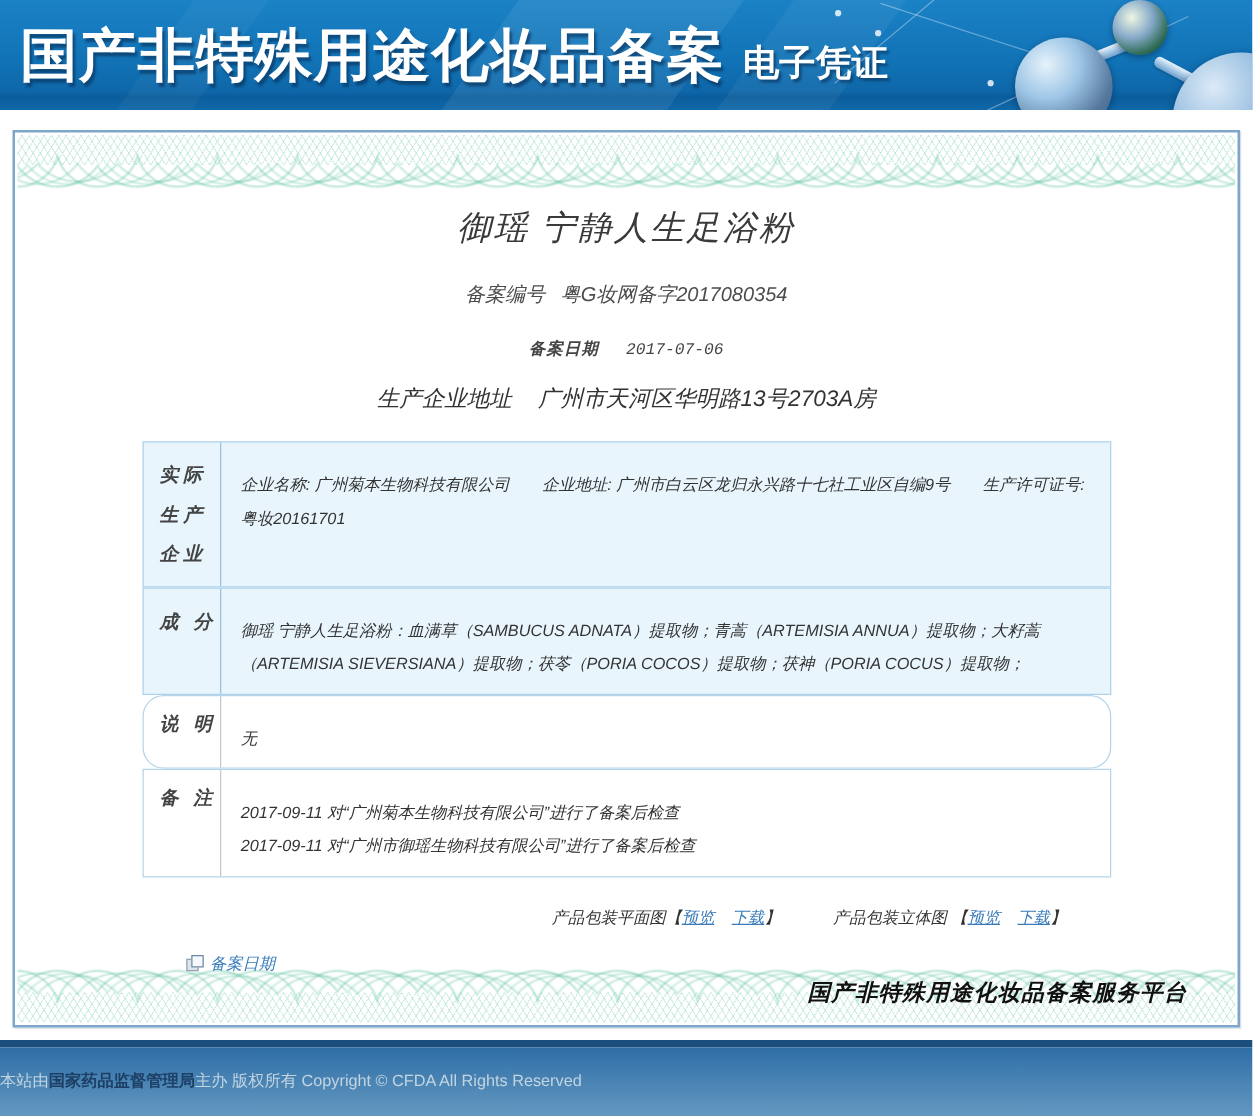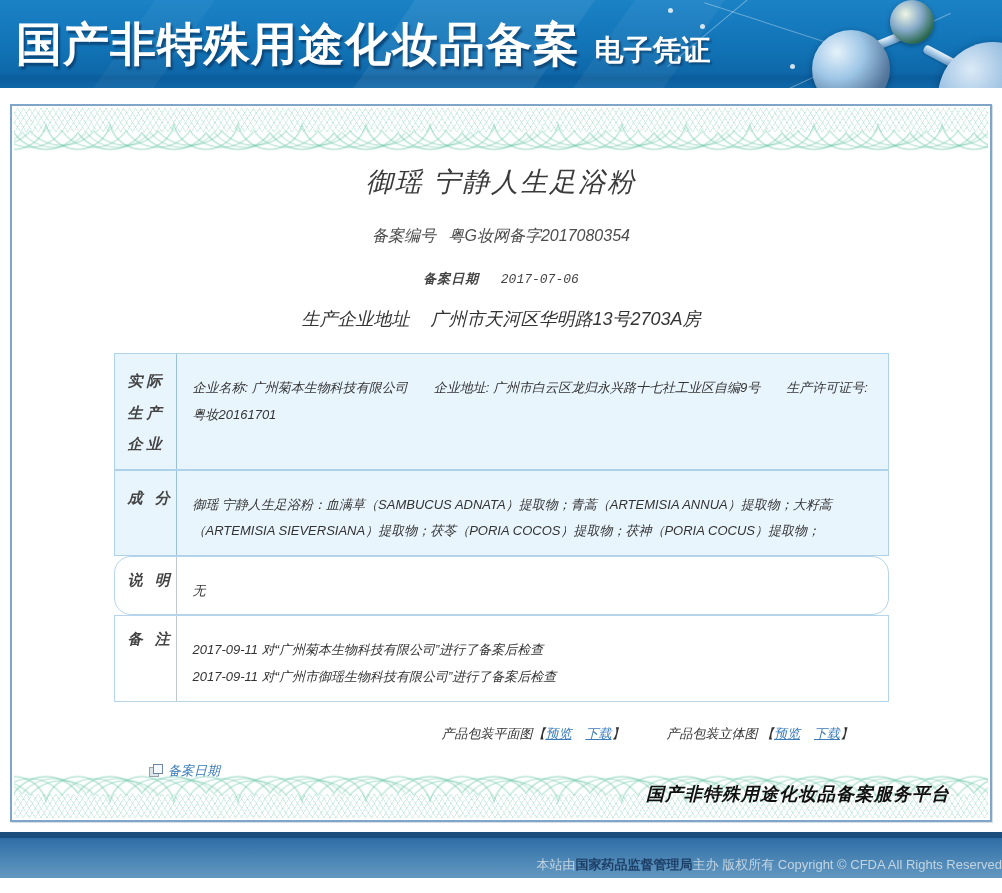--- a/index.html
+++ b/index.html
@@ -108,22 +108,22 @@
   .hist-icon { position:relative; display:inline-block; width:14px; height:12px; vertical-align:-1px; margin-right:5px; }
   .hist-icon::before { content:""; position:absolute; left:0; top:3px; width:8px; height:8px; border:1px solid #95a3ae; background:#dde5ec; }
   .hist-icon::after  { content:""; position:absolute; left:4px; top:0; width:8px; height:8px; border:1px solid #6d87a2; background:#f5f9fc; }
 
   .platform-line { text-align:right; padding-right:40px; margin-top:2px; font-size:18px; font-weight:bold; color:#111; letter-spacing:1px; }
 
   
   .footer { position:absolute; left:0; top:832px; width:1002px; height:61px; }
   .footer-bar { height:6px; background:#1b4e7d; }
   .footer-body {
-    height:40px; background:linear-gradient(180deg,#2e6da5 0%, #4c86b5 55%, #6397c1 100%);
-    text-align:right; padding-top:18px; font-size:13px; color:#c3d4e1;
+    height:55px; background:linear-gradient(180deg,#2e6da5 0%, #4c86b5 55%, #6397c1 100%);
+    text-align:left; padding-top:18px; font-size:13px; color:#c3d4e1;
   }
   .footer-body a.agency { color:#1d3f66; font-weight:bold; text-decoration:none; cursor:pointer; }
 </style>
 </head>
 <body>
 
 <div class="hdr">
   <div class="streak1"></div>
   <div class="streak2"></div>
   <div class="streak3"></div>

